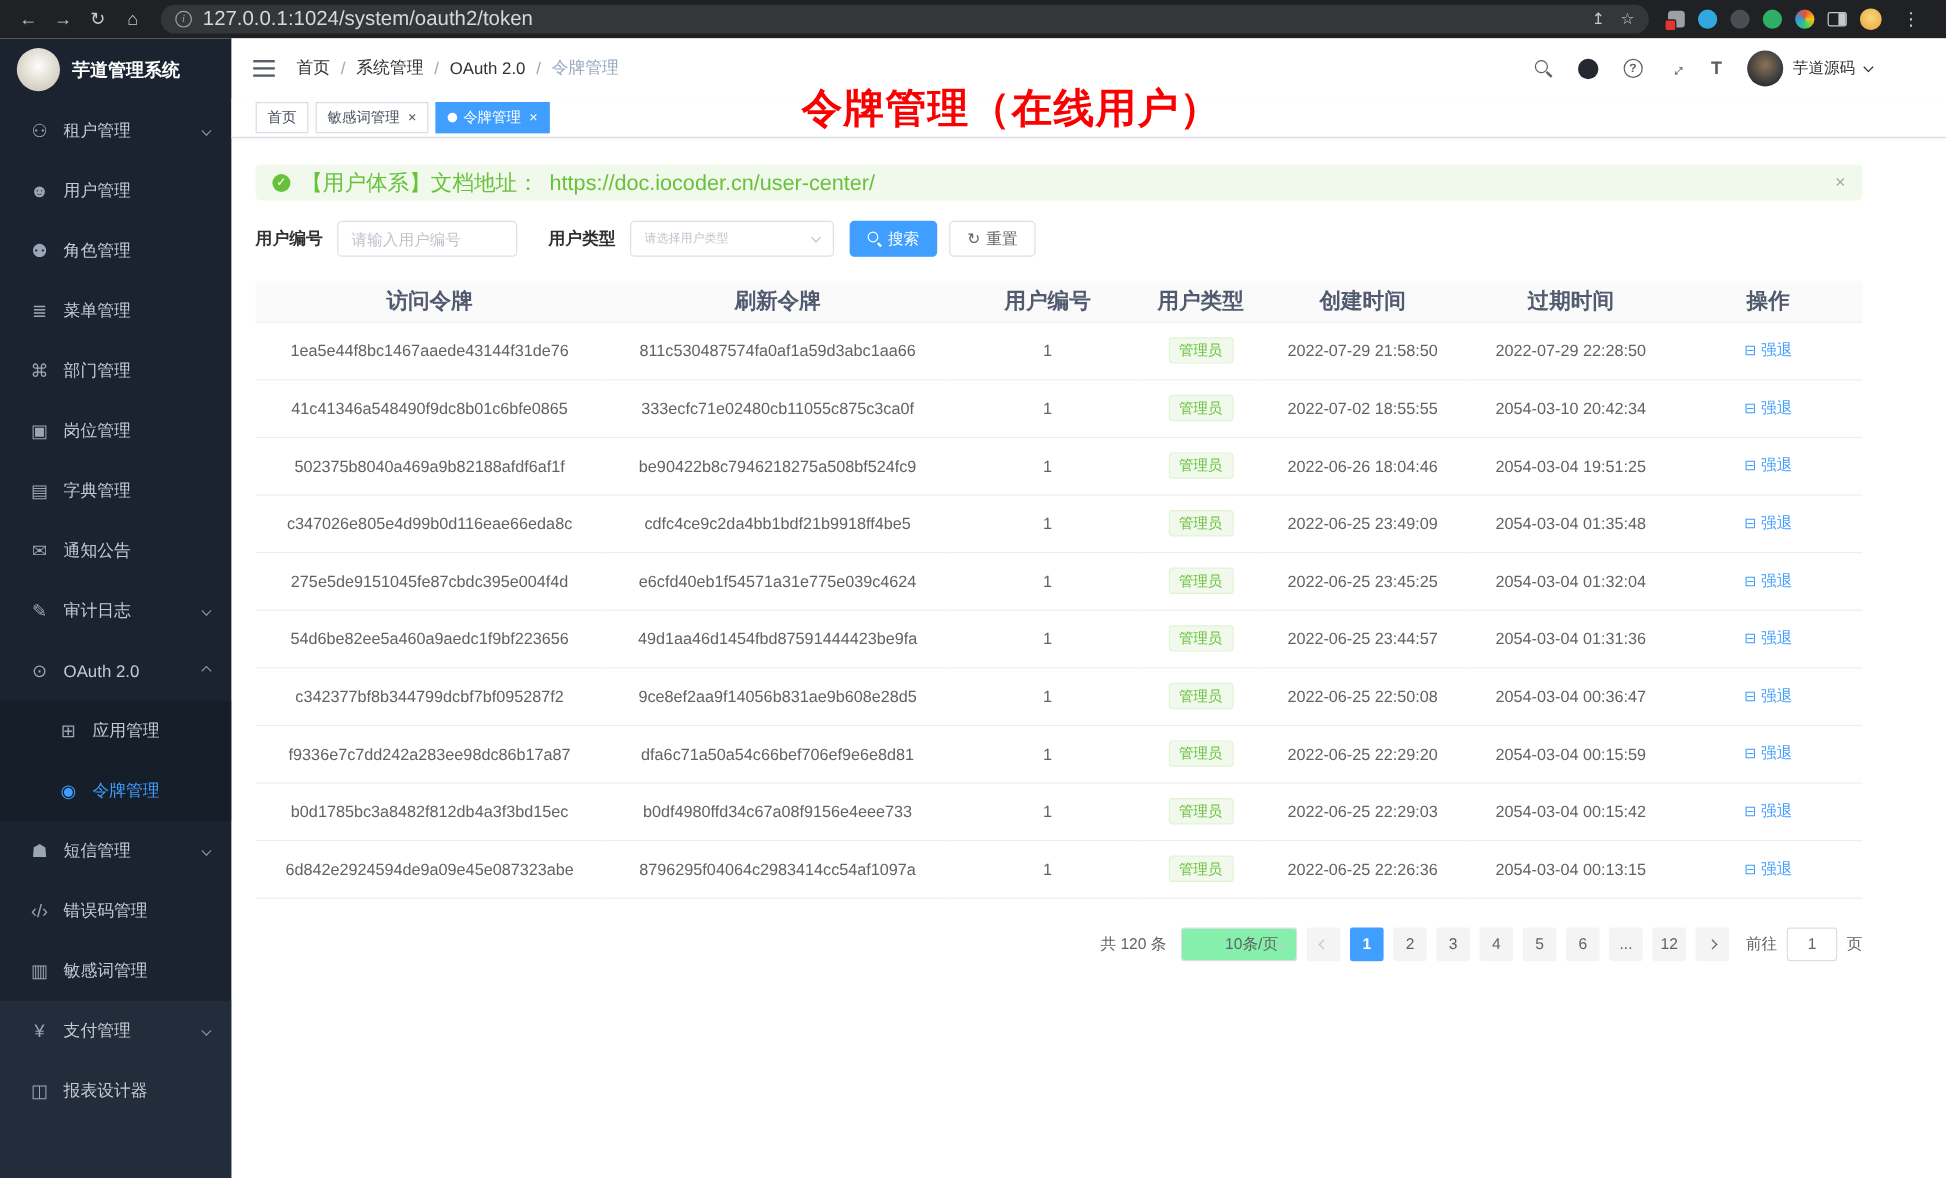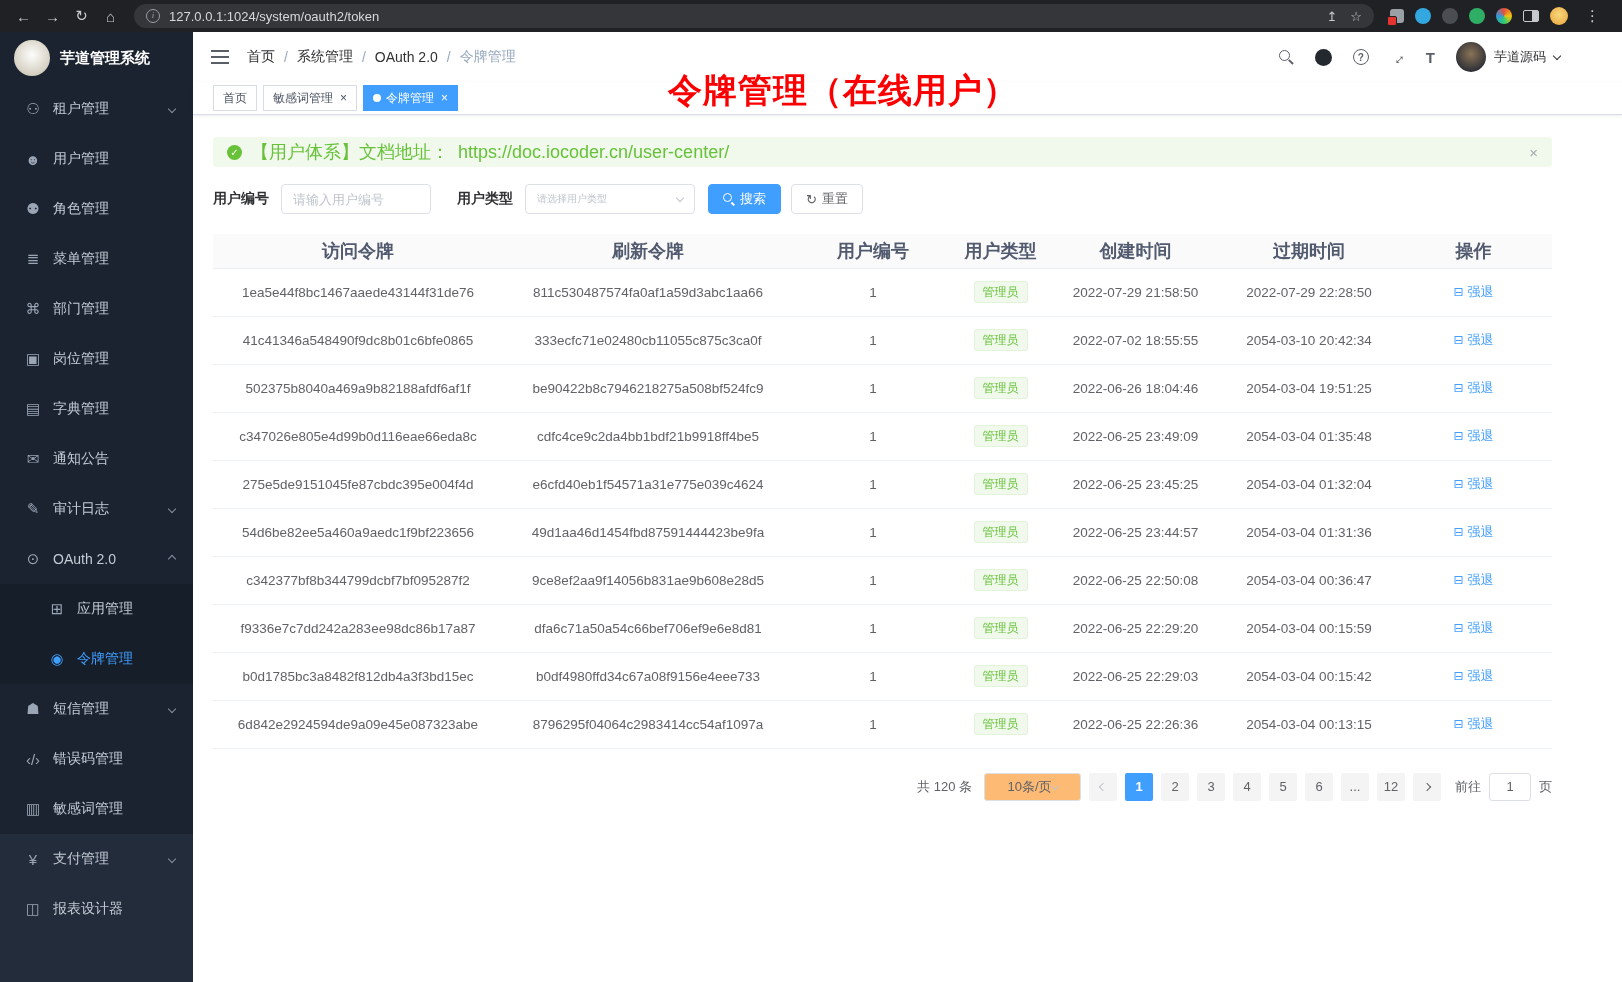--- a/index.html
+++ b/index.html
@@ -4,21 +4,21 @@
 <style>
   * { box-sizing:border-box; margin:0; padding:0; }
   html,body { width:1622px; height:982px; background:#fff; overflow:hidden;
     font-family:"Liberation Sans","DejaVu Sans",sans-serif; }
 
   
   .browser-bar { height:32px; background:#202124; display:flex; align-items:center; padding:0 10px; gap:2px; color:#c7cacd; }
   .b-ic { width:27px; height:26px; display:flex; align-items:center; justify-content:center; font-size:15px; border-radius:50%; cursor:pointer; flex:none; }
   .url-pill { flex:1; height:24px; margin:0 8px; background:#35363a; border-radius:12px; display:flex; align-items:center; gap:9px; padding:0 12px; min-width:0; }
   .info-badge { width:14px; height:14px; flex:none; border:1.2px solid #9aa0a6; border-radius:50%; color:#9aa0a6; font-size:9px; line-height:11px; text-align:center; font-style:italic; font-family:"Liberation Serif",serif; }
-  .url-text { color:#d7d8da; font-size:13px; white-space:nowrap; overflow:hidden; flex:1; }
+  .url-text { color:#d7d8da; font-size:17px; white-space:nowrap; overflow:hidden; flex:1; }
   .pill-end { display:flex; gap:13px; color:#c7cacd; font-size:13px; align-items:center; }
   .ext-cluster { display:flex; align-items:center; gap:11px; padding:0 6px; }
   .ext-grid { width:14px; height:14px; border-radius:3px; background:#9aa0a6; position:relative; flex:none; }
   .ext-grid::after { content:""; position:absolute; left:-3px; bottom:-3px; width:8px; height:8px; background:#e3342f; border-radius:2px; border:1px solid #202124; }
   .ext-dot { width:16px; height:16px; border-radius:50%; flex:none; }
   .ext-blue { background:#33a8e0; } .ext-dark { background:#4a4d52; } .ext-green { background:#2fae66; }
   .ext-wheel { background:conic-gradient(#e74c3c,#f1c40f,#2ecc71,#3498db,#e74c3c); }
   .split-ic { width:16px; height:12px; border:1.5px solid #c7cacd; border-radius:2px; position:relative; flex:none; }
   .split-ic::after { content:""; position:absolute; right:0; top:0; bottom:0; width:6px; background:#c7cacd; }
   .profile-dot { width:18px; height:18px; border-radius:50%; background:radial-gradient(circle at 50% 42%, #f7d87c, #e9a23b); flex:none; }
@@ -106,21 +106,21 @@
 
   .data-table { margin-top:20px; width:100%; border-collapse:collapse; table-layout:fixed; }
   .data-table th { height:34px; background:#fafafa; border-bottom:1px solid #ebeef5; color:#515a6e; font-size:18px; font-weight:700; white-space:nowrap; }
   .data-table td { height:48px; border-bottom:1px solid #ebeef5; color:#606266; font-size:13.5px; text-align:center; white-space:nowrap; overflow:hidden; }
   .tag-success { display:inline-block; padding:0 8px; line-height:20px; background:#f0f9eb; border:1px solid #e1f3d8; color:#67c23a; font-size:12px; border-radius:3px; }
   .action-link { color:#409eff; cursor:pointer; display:inline-flex; align-items:center; gap:4px; font-size:13px; }
   .del-ic { font-size:12px; }
 
   .pagination { margin-top:24px; display:flex; align-items:center; justify-content:flex-end; gap:8px; font-size:13px; color:#606266; }
   .total { margin-right:4px; white-space:nowrap; }
-  .page-size { width:97px; height:28px; border:1px solid #dcdfe6; border-radius:3px; display:flex; align-items:center; justify-content:center; padding:0 9px; cursor:pointer; background:#fdba74; white-space:nowrap; }
+  .page-size { width:97px; height:28px; border:1px solid #dcdfe6; border-radius:3px; display:flex; align-items:center; justify-content:flex-end; padding:0 9px; cursor:pointer; background:#86efac; white-space:nowrap; }
   .pg-btn, .pg-num { min-width:28px; height:28px; border:none; background:#f4f4f5; border-radius:2px; display:flex; align-items:center; justify-content:center; font-size:13px; color:#606266; cursor:pointer; font-family:inherit; }
   .pg-btn .chev { width:6px; height:6px; border-width:1.5px; }
   .pg-btn.disabled { color:#c0c4cc; cursor:default; }
   .pg-num.active { background:#409eff; color:#fff; font-weight:700; }
   .pages { display:flex; gap:8px; }
   .goto-label { margin-left:6px; white-space:nowrap; }
   .goto-input { width:42px; height:28px; border:1px solid #dcdfe6; border-radius:3px; text-align:center; font-size:13px; color:#606266; outline:none; font-family:inherit; }
 </style>
 </head>
 <body>

